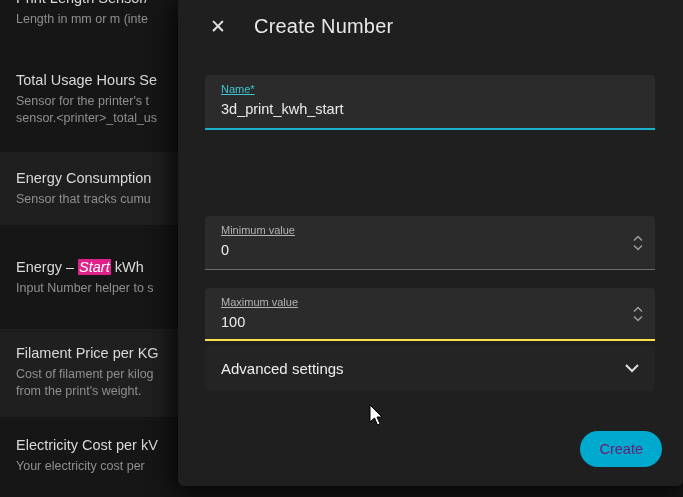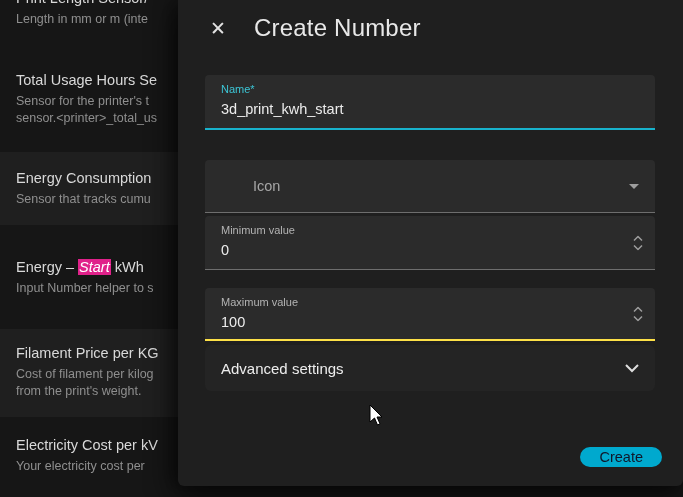--- a/index.html
+++ b/index.html
@@ -33,28 +33,28 @@
     background:#1f1f1f;
     border-radius:0 0 6px 6px;
     box-shadow:0 10px 30px rgba(0,0,0,.65), -6px 0 18px rgba(0,0,0,.4);
   }
   .dlg-header{position:absolute;top:14px;left:28px;display:flex;align-items:center;gap:24px;}
   .close-btn{
     width:24px;height:24px;display:flex;align-items:center;justify-content:center;
     font-size:19px;color:#e3e3e3;cursor:pointer;border:none;background:none;
     font-family:"Liberation Sans", sans-serif;
   }
-  .dlg-title{font-size:24px;font-weight:400;color:#e8e8e8;letter-spacing:.2px;}
+  .dlg-title{font-size:20px;font-weight:400;color:#e8e8e8;letter-spacing:.2px;}
 
   .field{
     position:absolute;left:27px;width:450px;
     background:#2b2b2b;border-radius:4px 4px 0 0;
     padding:8px 16px 0 16px;
   }
-  .field .flabel{font-size:11px;line-height:13px;color:#b3b3b3;}
+  .field .flabel{font-size:11px;line-height:13px;color:#b3b3b3;text-decoration:underline;}
   .field .fvalue{font-size:14.5px;line-height:19px;color:#ececec;margin-top:4px;}
 
   .name-field{top:75px;height:55px;border-bottom:2px solid var(--underline-accent);}
   .name-field .flabel{color:var(--label-accent);}
 
   .select-field{
     top:160px;height:53px;border-bottom:1px solid #6e6e6e;
     display:flex;align-items:center;padding:0 16px;
   }
   .select-field .slabel{font-size:14.5px;color:#a6a6a6;margin-left:32px;}
@@ -74,23 +74,23 @@
 
   .adv-panel{
     position:absolute;left:27px;top:345px;width:450px;height:46px;
     background:#242424;border-radius:6px;
     display:flex;align-items:center;justify-content:space-between;
     padding:0 16px;cursor:pointer;
   }
   .adv-label{font-size:15px;font-weight:400;color:#ededed;}
 
   .create-btn{
-    position:absolute;right:21px;bottom:19px;height:20px;padding:0 19px;
+    position:absolute;right:21px;bottom:19px;height:36px;padding:0 19px;
     border:none;border-radius:18px;background:var(--accent);
-    color:#0f172a;font-size:14.5px;font-weight:500;cursor:pointer;
+    color:#701a75;font-size:14.5px;font-weight:500;cursor:pointer;
     font-family:"Liberation Sans", sans-serif;
   }
 
   .cursor{position:absolute;left:369px;top:404px;pointer-events:none;}
 </style>
 </head>
 <body>
 
 <div class="bg-list">
 
@@ -135,24 +135,20 @@
         <span>✕</span>
       </button>
     <div class="dlg-title">Create Number</div>
   </div>
 
   <div class="field name-field">
     <div class="flabel">Name*</div>
     <div class="fvalue">3d_print_kwh_start</div>
   </div>
 
-  <div class="field select-field">
-    <div class="slabel">Icon</div>
-    <div class="dd-arrow"></div>
-  </div>
 
   <div class="field min-field">
     <div class="flabel">Minimum value</div>
     <div class="fvalue">0</div>
     <div class="stepper">
       <svg width="10" height="6">
           <polyline points="1,5 5,1 9,5" fill="none" stroke="#9e9e9e" stroke-width="1.5"></polyline>
         </svg>
       <svg width="10" height="6">
           <polyline points="1,1 5,5 9,1" fill="none" stroke="#9e9e9e" stroke-width="1.5"></polyline>

